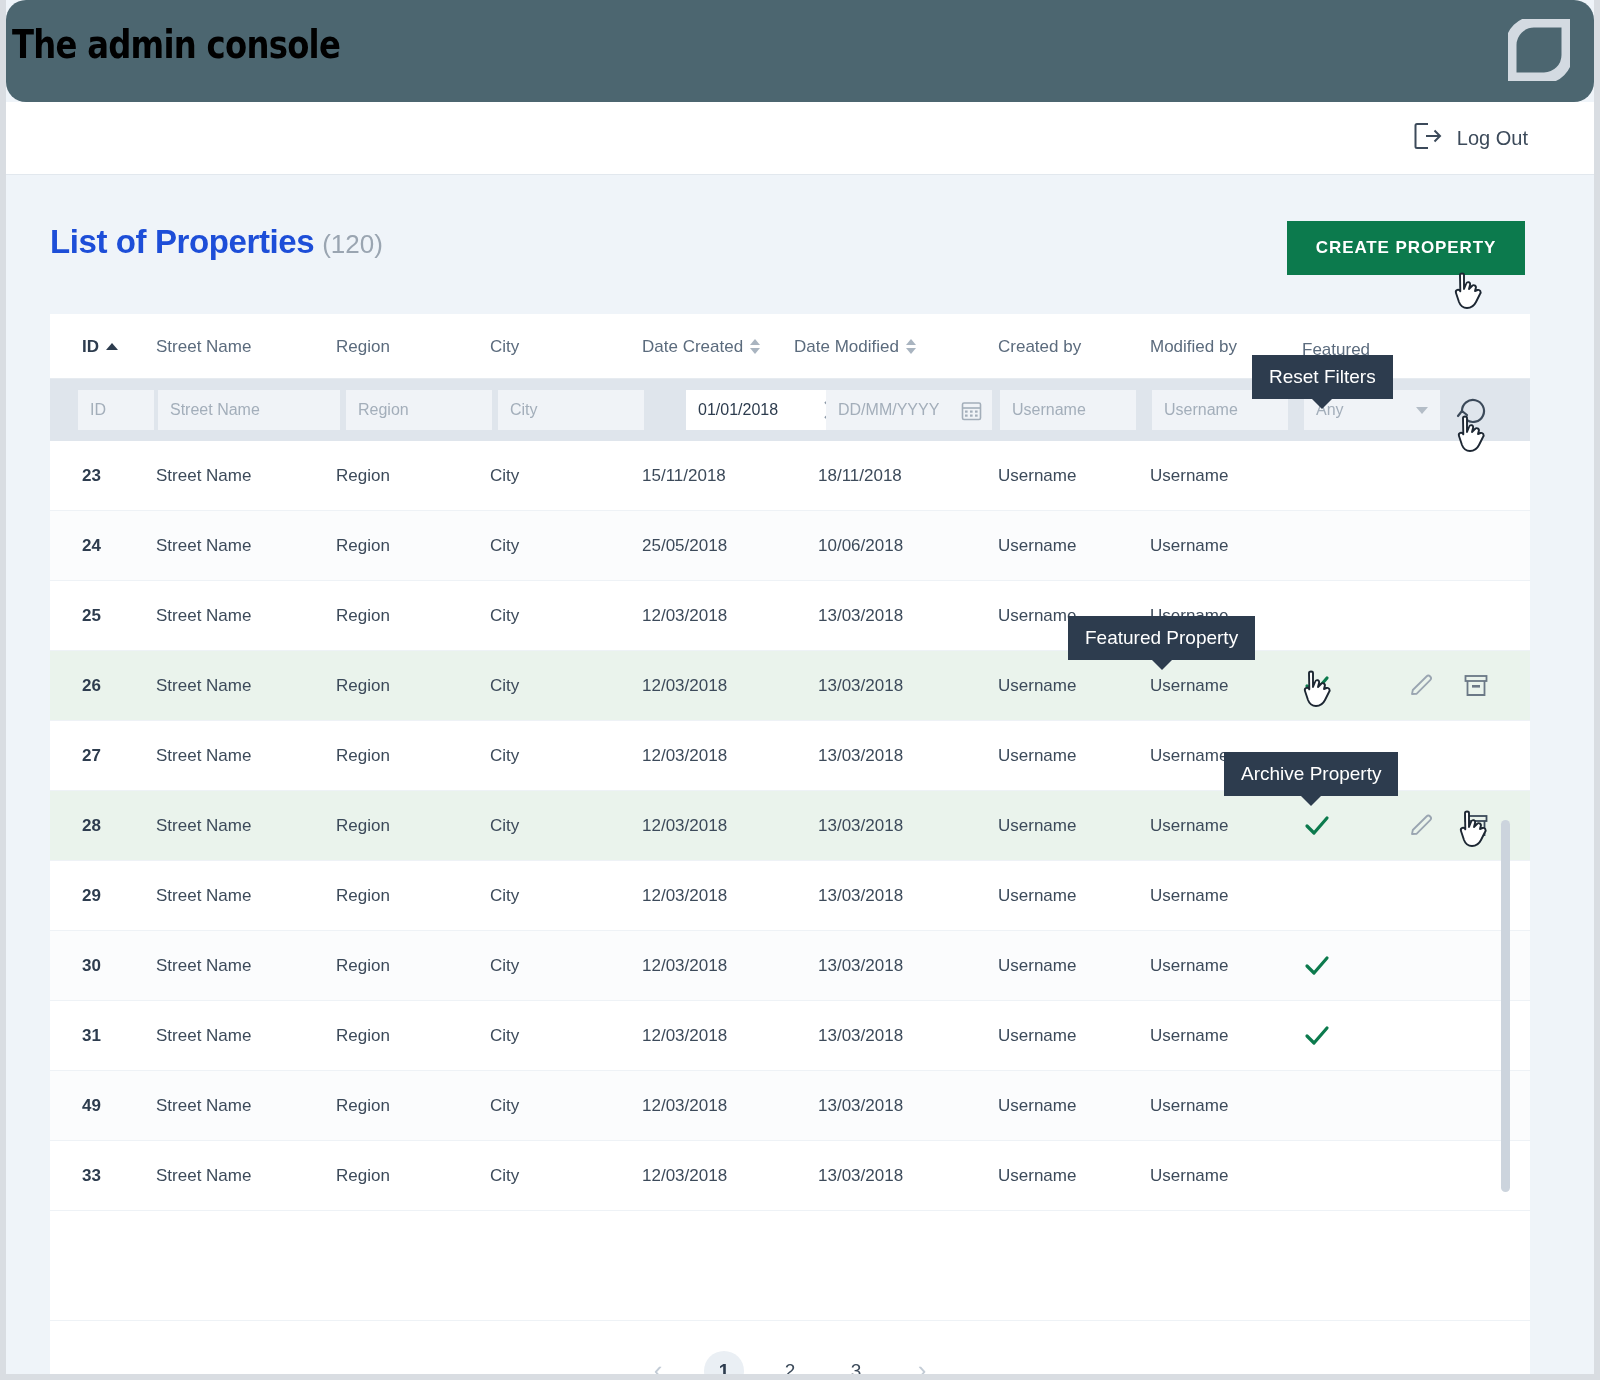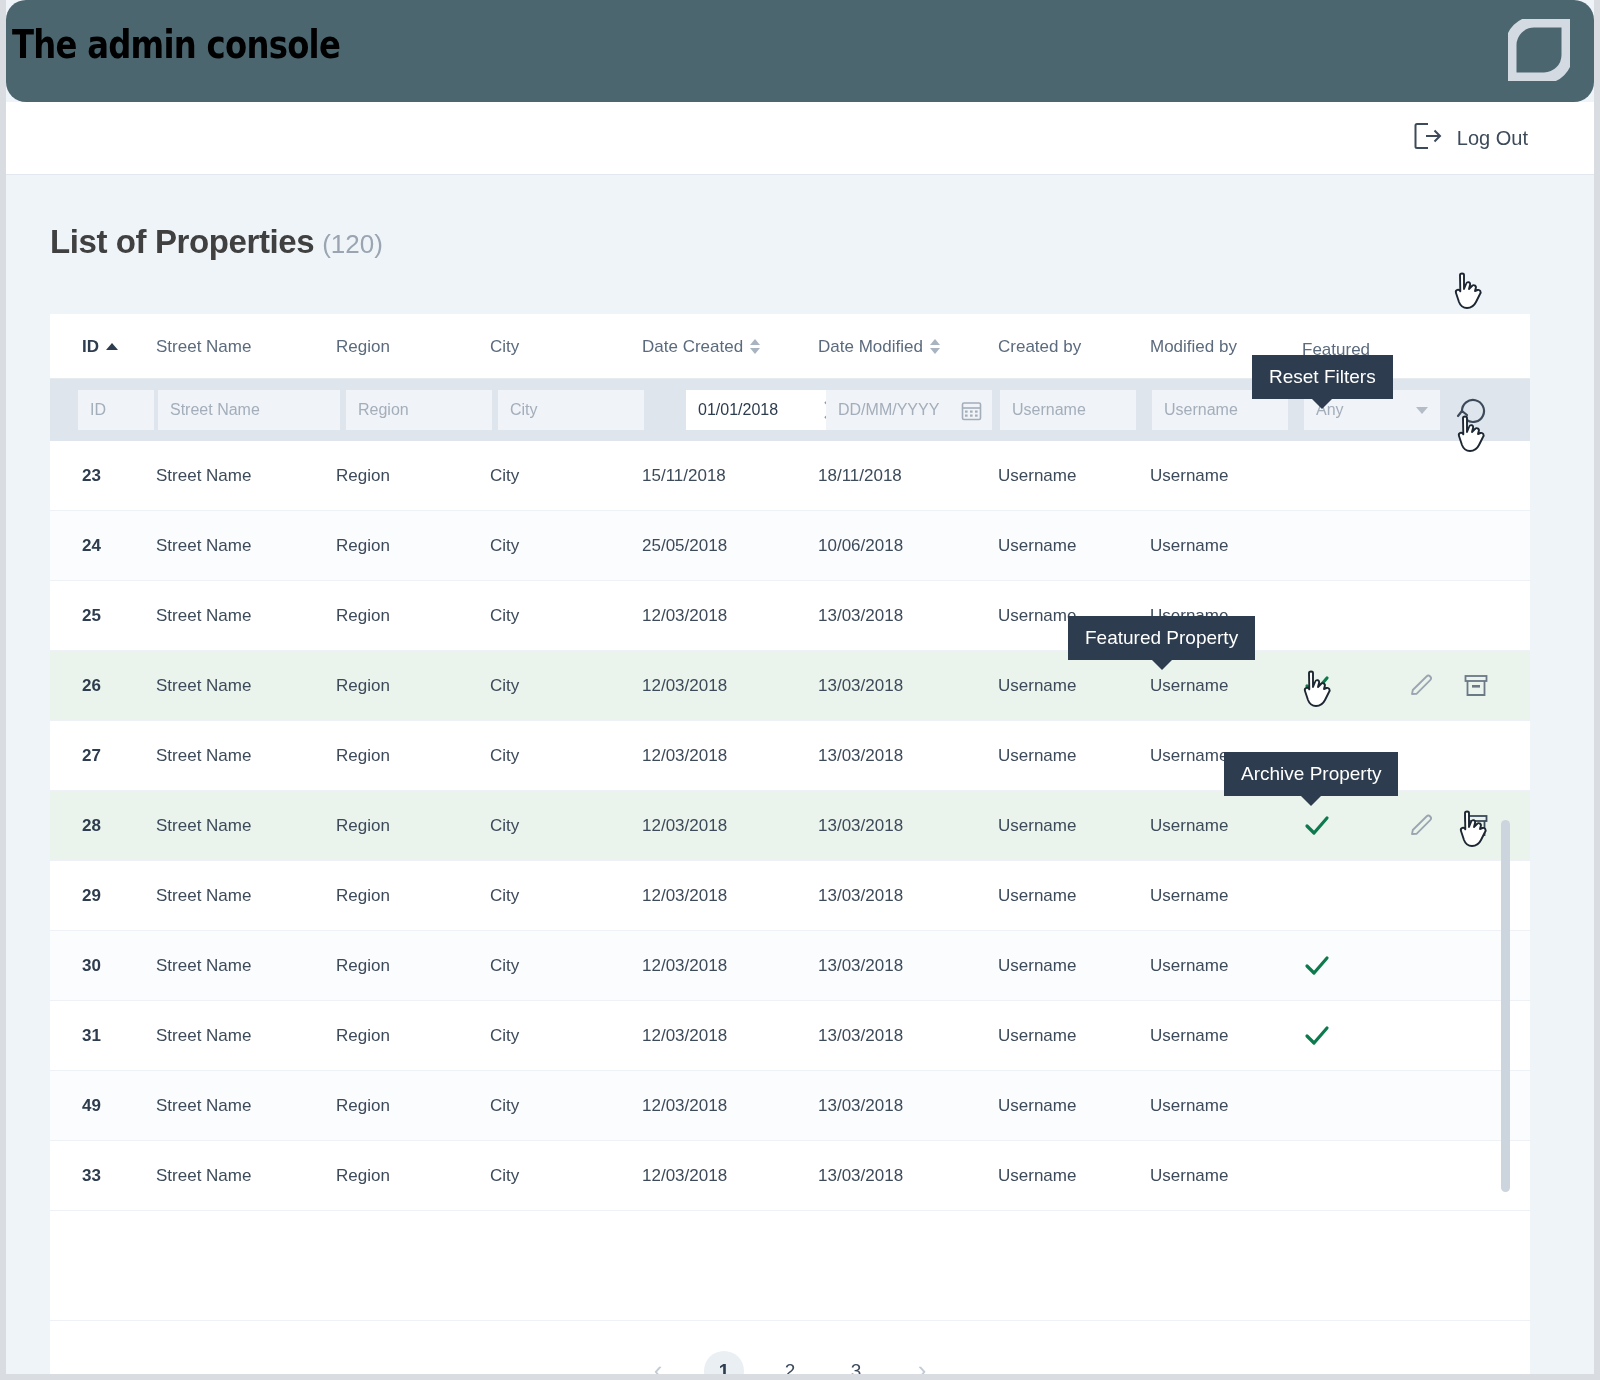--- a/index.html
+++ b/index.html
@@ -43,21 +43,21 @@
     display: flex; align-items: center; gap: 14px;
     cursor: pointer;
   }
   .logout-label { font-size: 20px; color: #3c4a5a; }
 
   
   .content { position: absolute; left: 0; top: 175px; width: 1588px; height: 1199px; }
 
   .title-row { position: absolute; left: 44px; top: 48px; }
   .title-main {
-    display: inline; font-size: 33px; font-weight: bold; color: #404040;
+    display: inline; font-size: 33px; font-weight: bold; color: #1d4ed8;
     letter-spacing: -0.4px;
   }
   .title-count {
     display: inline; font-size: 26px; color: #9aa5b1; margin-left: 8px;
   }
 
   .create-btn {
     position: absolute; right: 69px; top: 46px;
     width: 238px; height: 54px;
     background: #0c7a4d; color: #fff;
@@ -205,20 +205,21 @@
       <span class="logout-label">Log Out</span>
     </div>
   </div>
 
   <div class="content">
 
     <div class="title-row">
       <span class="title-main">List of Properties</span><span class="title-count">(120)</span>
     </div>
 
+    <button class="create-btn">CREATE PROPERTY</button>
 
     <div class="cursor" style="left:1445px; top:97px;">
       <svg viewBox="0 0 34 40" width="34" height="40">
         <path d="M9 3 C9 1 13 1 13 3 L13 17 L15 12 C16 9 20 10 19 13 L18 17
                  L21 14 C23 12 26 14 24.5 17 L24 19 L26.5 18 C29 17.3 30.5 20 29 22
                  L25 30 C23 34 20 36 16 36 C12 36 9.5 34 8 30 L5 21 C4 18 8 16.5 9.3 19.3 Z" fill="#fff" stroke="#1d2733" stroke-width="1.9" stroke-linejoin="round"></path>
       </svg>
     </div>
 
     <div class="card">
@@ -237,21 +238,21 @@
         <div class="th" style="left:440px;">
           <span class="th-text">City</span>
         </div>
         <div class="th" style="left:592px;">
           <span class="th-text">Date Created</span>
           <span class="sort-pair">
               <i class="up"></i>
               <i class="dn"></i>
             </span>
         </div>
-        <div class="th" style="left:768px;">
+        <div class="th" style="left:744px;">
           <span class="th-text">Date Modified</span>
           <span class="sort-pair">
               <i class="up"></i>
               <i class="dn"></i>
             </span>
         </div>
         <div class="th" style="left:948px;">
           <span class="th-text">Created by</span>
         </div>
         <div class="th" style="left:1100px;">

